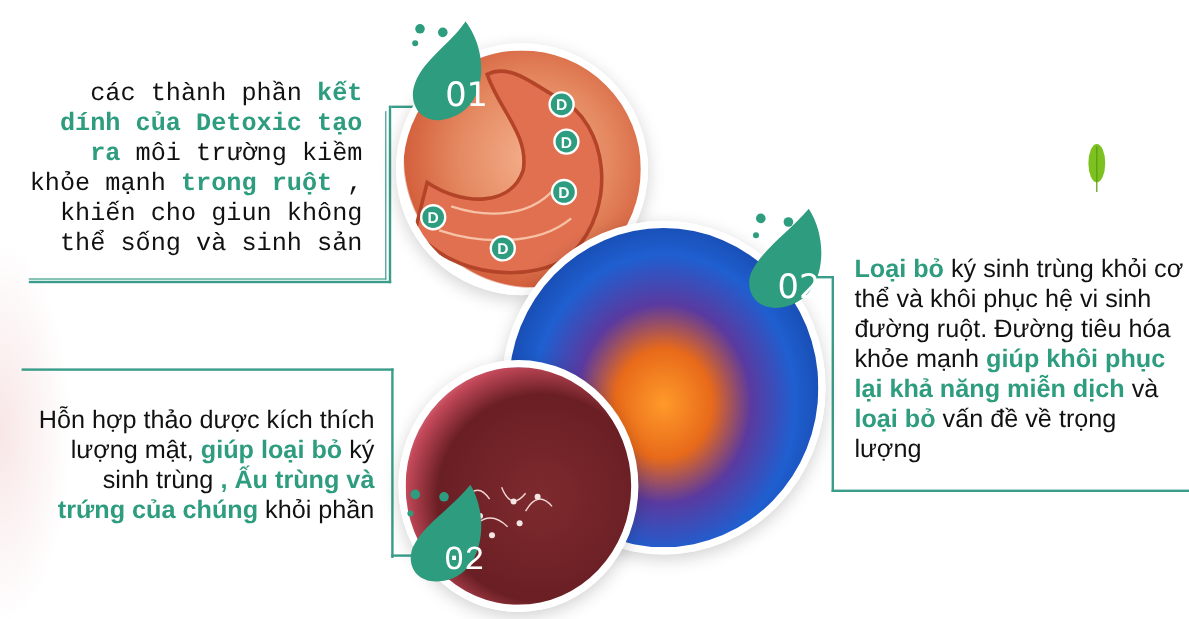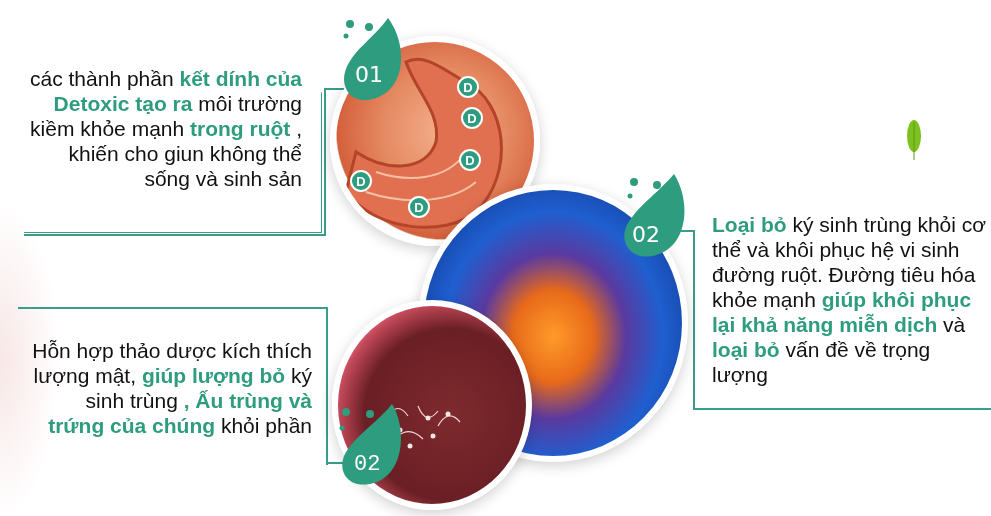--- a/index.html
+++ b/index.html
@@ -21,45 +21,45 @@
   .frame { position: absolute; border-color: #3a9c8a; border-style: solid; }
 
   
   .circle {
     position: absolute; border-radius: 50%;
     box-shadow: 0 4px 14px rgba(0,0,0,0.18);
     border: 6px solid #fff; overflow: hidden;
   }
   .leaf-badge { position: absolute; }
   .badge-num {
-    position: absolute; color: #fff; font-size: 22px; font-family: "DejaVu Sans", sans-serif;
+    position: absolute; color: #fff; font-size: 28px; font-family: "DejaVu Sans", sans-serif; margin-left: 16px;
   }
   .dmark {
     position: absolute; width: 22px; height: 22px; border-radius: 50%;
     background: #2e9c7e; color: #fff; font-weight: bold; font-size: 13px;
     display: flex; align-items: center; justify-content: center;
     border: 2px solid #fff;
   }
 </style>
 </head>
 <body>
 
 <div class="bg-glow"></div>
 
-<div class="text-block" style="left:20px; top:66px; width:282px; text-align:right;">
+<div class="text-block" style="left:20px; top:66px; width:282px; text-align:right;font-family:Liberation Mono, monospace;">
   <span>các thành phần </span><span class="hl">kết dính của Detoxic tạo ra</span><span> môi trường kiềm khỏe mạnh </span><span class="hl">trong ruột</span><span> , khiến cho giun không thể sống và sinh sản</span>
 </div>
 <div class="frame" style="left:24px; top:88px; width:302px; height:148px; border-width:0 2px 2px 0;"></div>
 <div class="frame" style="left:24px; top:92px; width:298px; height:141px; border-width:0 1px 1px 0; border-top:1px solid #3a9c8a; border-top-color:transparent;"></div>
 <div class="frame" style="left:326px; top:88px; width:30px; height:0; border-width:2px 0 0 0;"></div>
 
 <div class="frame" style="left:18px; top:307px; width:310px; height:158px; border-width:2px 2px 2px 0; border-bottom:0;"></div>
 <div class="frame" style="left:326px; top:462px; width:20px; height:0; border-width:2px 0 0 0;"></div>
 <div class="text-block" style="left:30px; top:338px; width:282px; text-align:right;">
-  <span>Hỗn hợp thảo dược kích thích lượng mật, </span><span class="hl">giúp lượng bỏ</span><span> ký sinh trùng </span><span class="hl">, Ấu trùng và trứng của chúng</span><span> khỏi phần</span>
+  <span>Hỗn hợp thảo dược kích thích lượng mật, </span><span class="hl">giúp loại bỏ</span><span> ký sinh trùng </span><span class="hl">, Ấu trùng và trứng của chúng</span><span> khỏi phần</span>
 </div>
 
 <div class="frame" style="left:693px; top:230px; width:310px; height:180px; border-width:0 0 2px 2px;"></div>
 <div class="frame" style="left:675px; top:230px; width:20px; height:0; border-width:2px 0 0 0;"></div>
 <div class="text-block" style="left:712px; top:212px; width:276px; text-align:left;">
   <span class="hl">Loại bỏ</span><span> ký sinh trùng khỏi cơ thể và khôi phục hệ vi sinh đường ruột. Đường tiêu hóa khỏe mạnh </span><span class="hl">giúp khôi phục lại khả năng miễn dịch</span><span> và </span><span class="hl">loại bỏ</span><span> vấn đề về trọng lượng</span>
 </div>
 
 <div class="circle" style="left:330px; top:36px; width:210px; height:210px; background: radial-gradient(circle at 55% 45%, #f4b08c 0%, #e58a62 40%, #d4603d 70%, #fff 71%);">
   <svg width="200" height="200">

